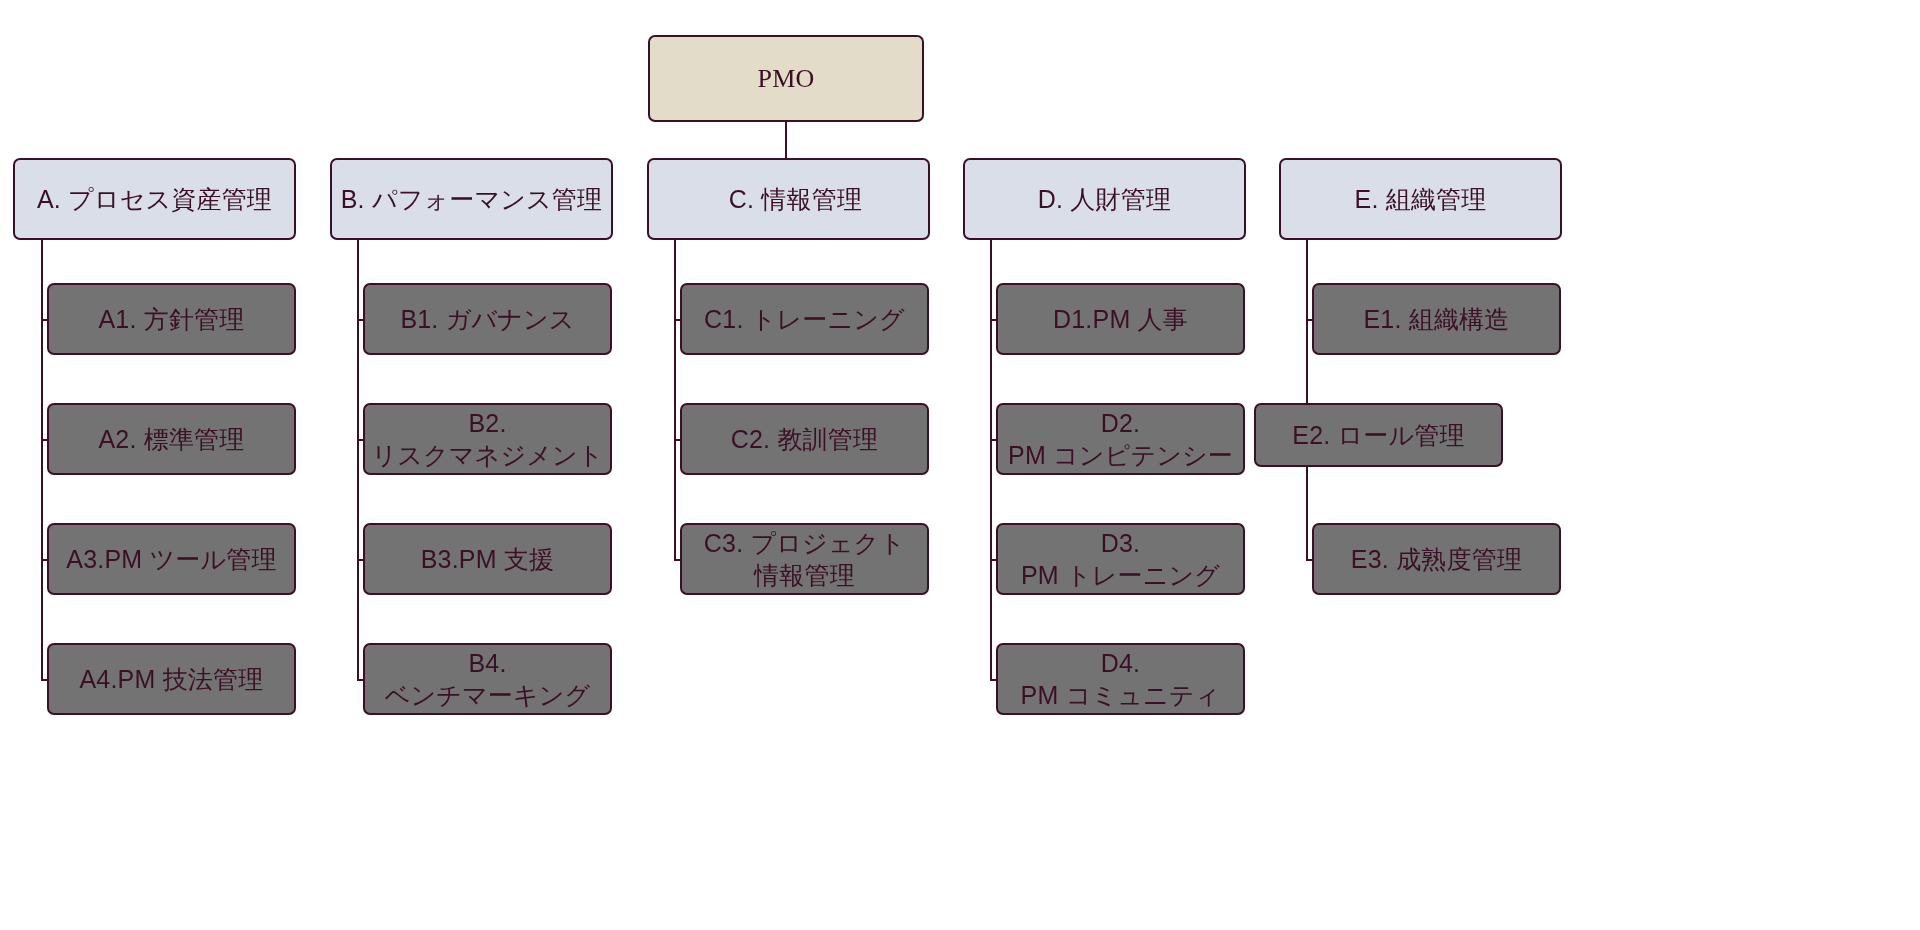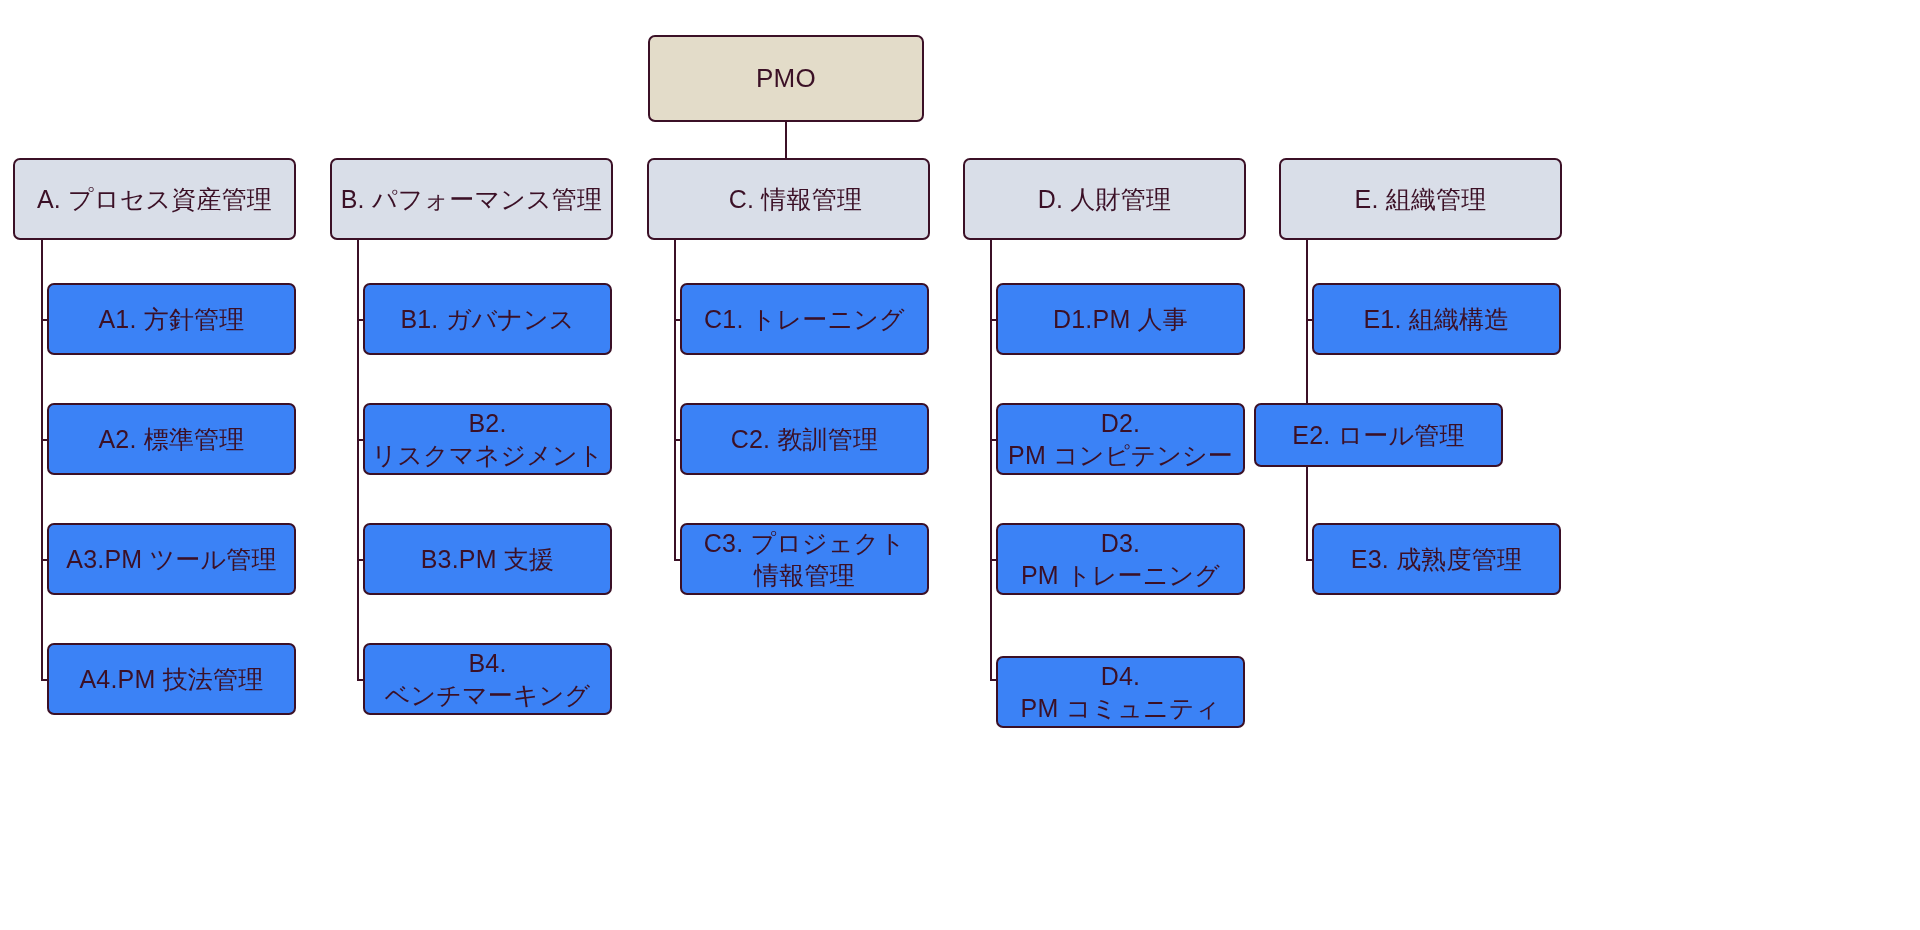--- a/index.html
+++ b/index.html
@@ -46,21 +46,21 @@
 
   .node.root {
     background: #E3DCC9;
     font-size: 26px;
   }
   .node.cat {
     background: #D9DEE8;
     font-size: 25px;
   }
   .node.leaf {
-    background: #3b82f6;
+    background: #737373;
     font-size: 25px;
     align-items: center;
   }
 </style>
 </head>
 <body>
 
 <div id="canvas">
 
   <div class="conn v" style="left:785px; top:122px; height:36px;"></div>
@@ -107,21 +107,21 @@
   </div>
   <div class="node leaf" style="left:363px; top:643px; width:249px; height:72px;">
     <span class="label">B4.<br>ベンチマーキング</span>
   </div>
 
   <div class="conn v" style="left:674px; top:240px; height:320px;"></div>
   <div class="conn h" style="left:674px; top:319px; width:22px;"></div>
   <div class="conn h" style="left:674px; top:439px; width:22px;"></div>
   <div class="conn h" style="left:674px; top:559px; width:22px;"></div>
 
-  <div class="node root" style="left:648px; top:35px; width:276px; height:87px;">
+  <div class="node root" style="left:648px; top:35px; width:276px; height:87px;font-family:Liberation Serif, serif;">
     <span class="label">PMO</span>
   </div>
 
   <div class="node cat" style="left:647px; top:158px; width:283px; height:82px;padding-left:20px;">
     <span class="label">C. 情報管理</span>
   </div>
   <div class="node leaf" style="left:680px; top:283px; width:249px; height:72px;">
     <span class="label">C1. トレーニング</span>
   </div>
   <div class="node leaf" style="left:680px; top:403px; width:249px; height:72px;">
@@ -142,21 +142,21 @@
   </div>
   <div class="node leaf" style="left:996px; top:283px; width:249px; height:72px;">
     <span class="label">D1.PM 人事</span>
   </div>
   <div class="node leaf" style="left:996px; top:403px; width:249px; height:72px;">
     <span class="label">D2.<br>PM コンピテンシー</span>
   </div>
   <div class="node leaf" style="left:996px; top:523px; width:249px; height:72px;">
     <span class="label">D3.<br>PM トレーニング</span>
   </div>
-  <div class="node leaf" style="left:996px; top:643px; width:249px; height:72px;margin-top:13px;">
+  <div class="node leaf" style="left:996px; top:643px; width:249px; height:72px;">
     <span class="label">D4.<br>PM コミュニティ</span>
   </div>
 
   <div class="conn v" style="left:1306px; top:240px; height:320px;"></div>
   <div class="conn h" style="left:1306px; top:319px; width:22px;"></div>
   <div class="conn h" style="left:1306px; top:439px; width:22px;"></div>
   <div class="conn h" style="left:1306px; top:559px; width:22px;"></div>
 
   <div class="node cat" style="left:1279px; top:158px; width:283px; height:82px;">
     <span class="label">E. 組織管理</span>

